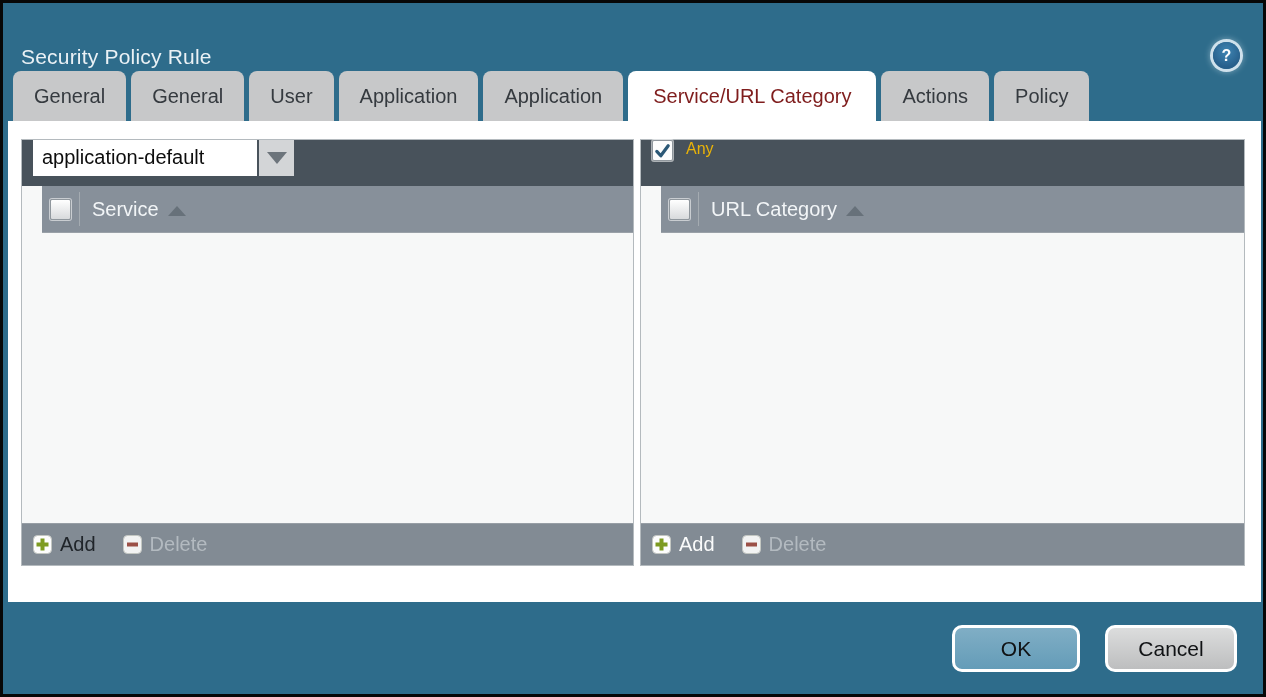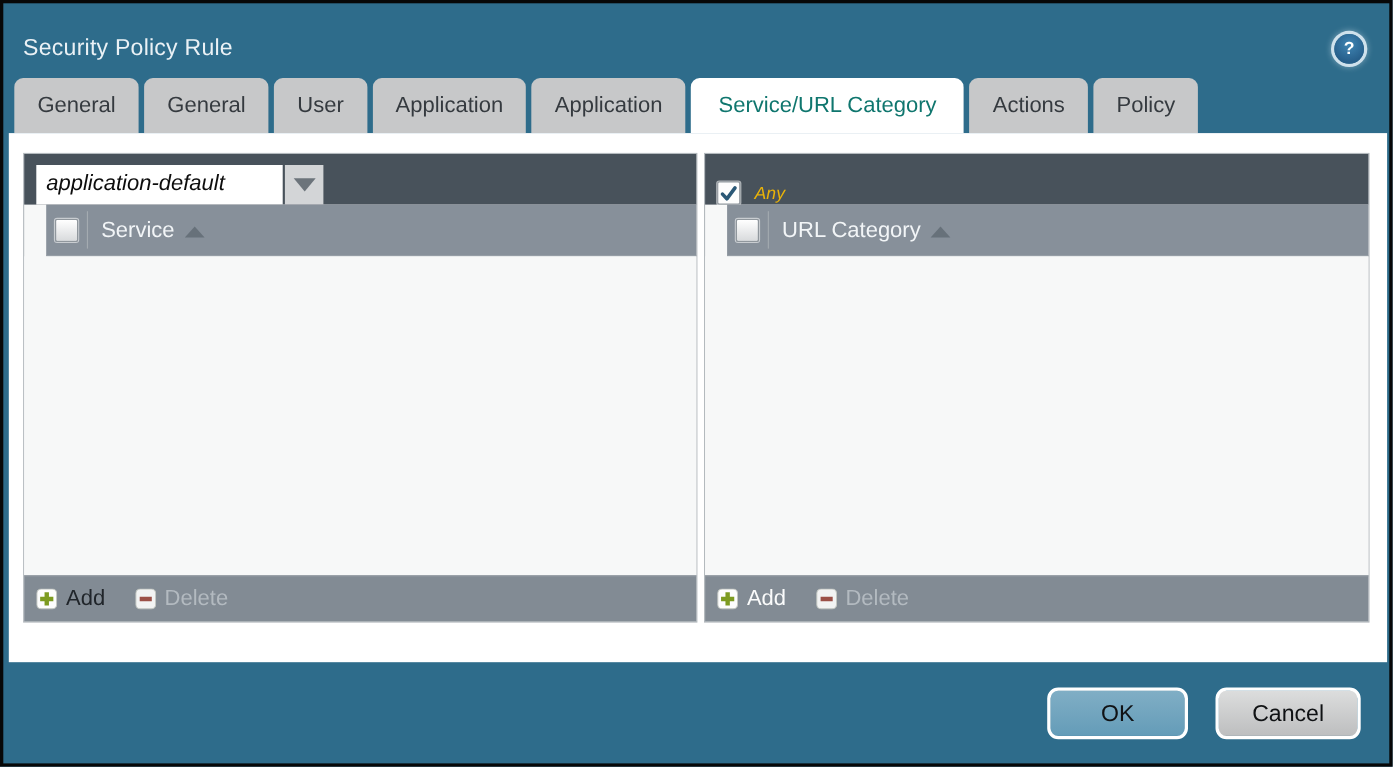--- a/index.html
+++ b/index.html
@@ -6,21 +6,21 @@
   * { box-sizing:border-box; }
   .window {
     position:relative; width:1266px; height:697px;
     background:#2e6c8b; border:3px solid #070707;
     font-family:"Liberation Sans", sans-serif;
     overflow:hidden;
   }
   
   .titlebar {
     position:absolute; top:0; left:0; right:0; height:66px;
-    display:flex; justify-content:space-between; align-items:center;
+    display:flex; justify-content:space-between; align-items:flex-end;
     padding:15px 14px 0 18px;
   }
   .title { color:#eaf1f5; font-size:21px; letter-spacing:0.2px; }
   .help {
     width:27px; height:27px; border-radius:50%;
     background:radial-gradient(circle at 50% 35%, #3f85b3 0%, #275f8b 70%);
     box-shadow:0 0 0 3px #cfe1ec, 0 0 6px 3px rgba(220,235,245,.45);
     color:#fff; font-size:16px; font-weight:bold;
     display:flex; align-items:center; justify-content:center;
     margin-top:2px; margin-right:9px; cursor:pointer;
@@ -29,36 +29,36 @@
   .tabs {
     position:absolute; top:68px; left:10px; height:50px;
     display:flex; gap:5px;
   }
   .tab {
     background:#c7c8c9; color:#353a3f;
     border-radius:8px 8px 0 0;
     padding:0 21px; font-size:20px; line-height:50px;
     white-space:nowrap; cursor:pointer;
   }
-  .tab.active { background:#ffffff; color:#0f766e; padding:0 25px; }
+  .tab.active { background:#ffffff; color:#7f1d1d; padding:0 25px; }
   
   .content {
     position:absolute; top:118px; left:5px; width:1253px; height:481px;
     background:#ffffff;
   }
   .panel {
     position:absolute; top:18px; height:427px;
     border:1px solid #b4babe;
     display:flex; flex-direction:column; background:#f7f8f8;
   }
   .panel.left  { left:13px;  width:613px; }
   .panel.right { left:632px; width:605px; }
   .ptoolbar {
     flex:none; height:46px; background:#48525b;
-    display:flex; align-items:flex-end; padding-left:11px;font-style:italic;
+    display:flex; align-items:flex-start; padding-left:11px;
   }
   
   .combo { display:flex; height:36px; }
   .combo-text {
     width:224px; background:#ffffff; color:#0d0d0d;
     font-size:20px; padding:6px 9px 0 9px; white-space:nowrap; overflow:hidden;
   }
   .combo-btn {
     width:35px; margin-left:2px; background:#d3d5d7;
     display:flex; align-items:center; justify-content:center; cursor:pointer;

